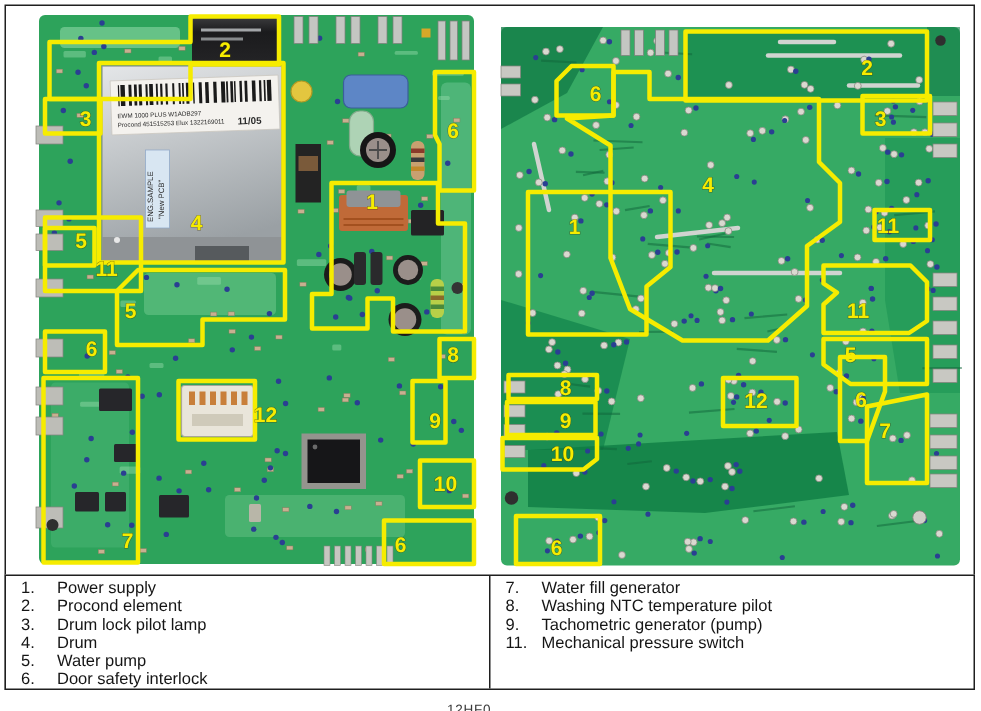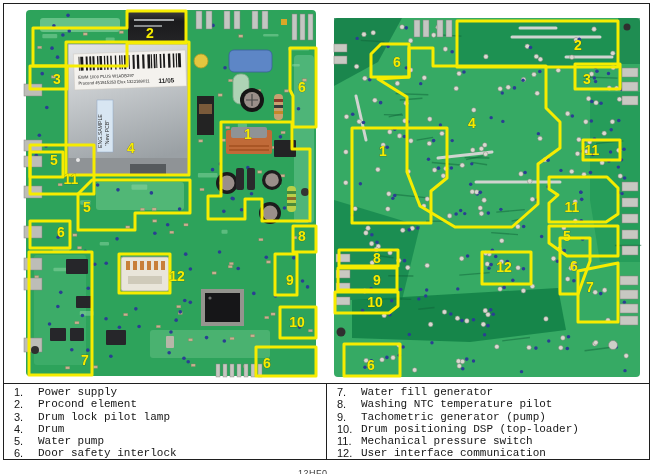--- a/index.html
+++ b/index.html
@@ -23,21 +23,21 @@
   
   .legend{
     position:absolute;left:3px;top:383px;width:647px;height:77px;
     box-sizing:border-box;border:1px solid #1f1f1f;background:#fff;
     display:flex;
   }
   .legend-col{flex:1;box-sizing:border-box;padding:2px 0 0 10px;}
   .legend-col.right{border-left:1px solid #1f1f1f;}
   .legend-row{display:flex;font-size:11px;line-height:12.3px;color:#151515;}
   .legend-num{width:24px;flex:0 0 24px;}
-  .legend-text{flex:1;font-family:Liberation Mono, monospace;}
+  .legend-text{flex:1;}
   .caption{
     position:absolute;left:298px;top:468px;font-size:9px;color:#3a3a3a;
     letter-spacing:0.5px;
   }
   .tinytxt{font-family:"Liberation Sans",sans-serif;fill:#2a2a2a;}
 </style>
 </head>
 <body>
 
 <div class="figure">
@@ -831,27 +831,19 @@
       </div>
       <div class="legend-row">
         <span class="legend-num">8.</span>
         <span class="legend-text">Washing NTC temperature pilot</span>
       </div>
       <div class="legend-row">
         <span class="legend-num">9.</span>
         <span class="legend-text">Tachometric generator (pump)</span>
       </div>
       <div class="legend-row">
-        <span class="legend-num">10.</span>
-        <span class="legend-text">Drum positioning DSP (top-loader)</span>
-      </div>
-      <div class="legend-row">
         <span class="legend-num">11.</span>
         <span class="legend-text">Mechanical pressure switch</span>
       </div>
-      <div class="legend-row">
-        <span class="legend-num">12.</span>
-        <span class="legend-text">User interface communication</span>
-      </div>
     </div>
 </div>
 
 <div class="caption">12HF0</div>
 
 </body></html>

